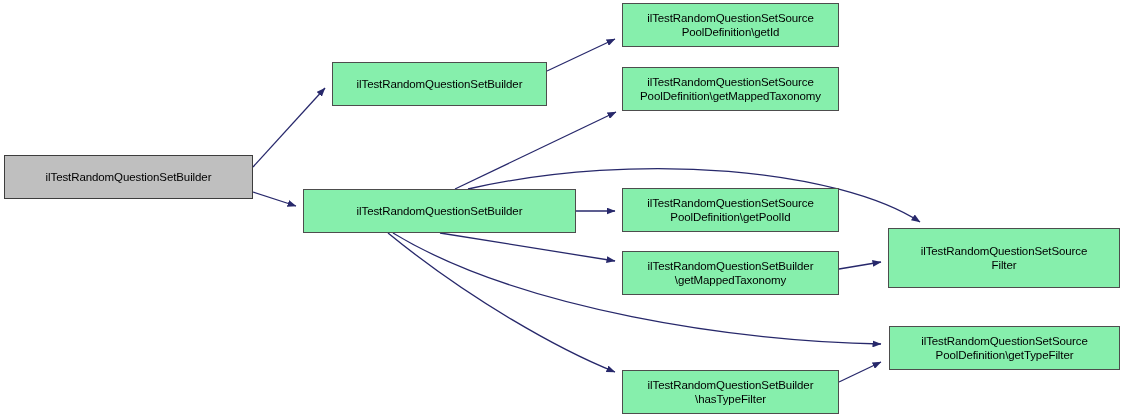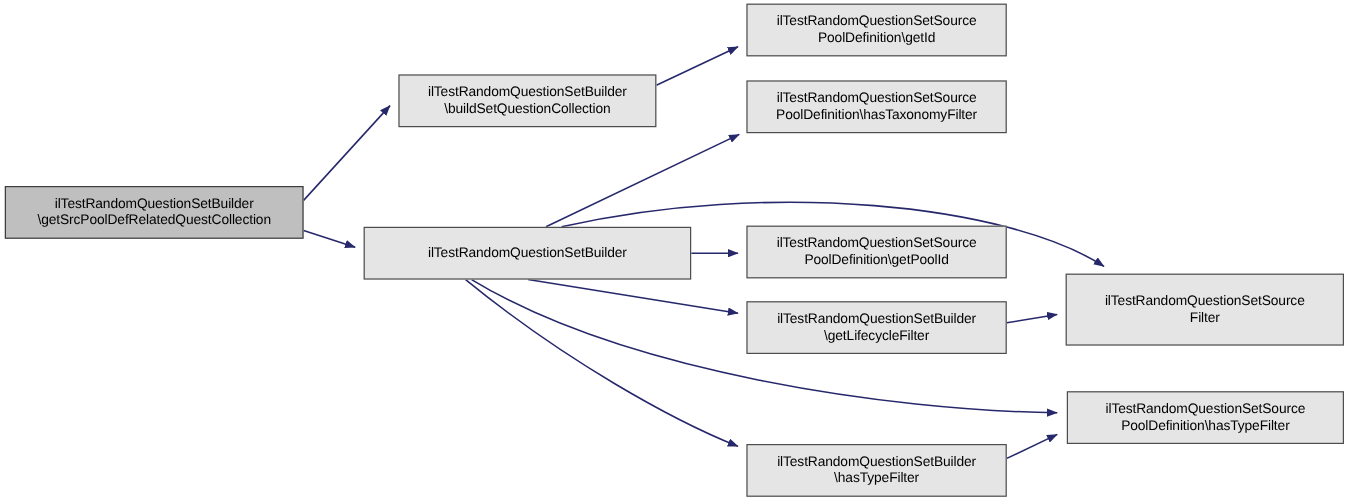--- a/index.html
+++ b/index.html
@@ -21,21 +21,21 @@
     position: absolute;
     left: 0;
     top: 0;
     width: 1125px;
     height: 417px;
   }
   .node {
     position: absolute;
     box-sizing: border-box;
     border: 1px solid #4d4d4d;
-    background: #e5e5e5;
+    background: #86efac;
     color: #000000;
     font-size: 11.5px;
     line-height: 14px;
     text-align: center;
     display: flex;
     flex-direction: column;
     align-items: center;
     justify-content: center;
     letter-spacing: -0.1px;
     white-space: pre;
@@ -68,25 +68,25 @@
         <path d="M468,189 C640,150 840,170 920,222" fill="none" stroke="#27286b" stroke-width="1.3" marker-end="url(#arrowhead)"></path>
         <path d="M440,233 L615,261" fill="none" stroke="#27286b" stroke-width="1.3" marker-end="url(#arrowhead)"></path>
         <path d="M393,233 C520,310 740,342 881,344" fill="none" stroke="#27286b" stroke-width="1.3" marker-end="url(#arrowhead)"></path>
         <path d="M388,233 C470,300 560,350 615,372" fill="none" stroke="#27286b" stroke-width="1.3" marker-end="url(#arrowhead)"></path>
         <path d="M839,269 L881,262" fill="none" stroke="#27286b" stroke-width="1.3" marker-end="url(#arrowhead)"></path>
         <path d="M839,382 L881,362" fill="none" stroke="#27286b" stroke-width="1.3" marker-end="url(#arrowhead)"></path>
       </g>
   </svg>
 
   <div id="node-layer">
-      <div class="node highlight" style="left: 4px; top: 155px; width: 249px; height: 44px;"><span class="line">ilTestRandomQuestionSetBuilder</span><span class="line">\getSrcPoolDefRelatedQuestCollection</span></div>
-      <div class="node" style="left: 332px; top: 62px; width: 215px; height: 44px;"><span class="line">ilTestRandomQuestionSetBuilder</span><span class="line">\buildSetQuestionCollection</span></div>
+      <div class="node highlight" style="left: 4px; top: 155px; width: 249px; height: 44px;"><span class="line">ilTestRandomQuestionSetBuilder</span></div>
+      <div class="node" style="left: 332px; top: 62px; width: 215px; height: 44px;"><span class="line">ilTestRandomQuestionSetBuilder</span></div>
       <div class="node" style="left: 303px; top: 189px; width: 273px; height: 44px;"><span class="line">ilTestRandomQuestionSetBuilder</span></div>
       <div class="node" style="left: 622px; top: 3px; width: 217px; height: 44px;"><span class="line">ilTestRandomQuestionSetSource</span><span class="line">PoolDefinition\getId</span></div>
-      <div class="node" style="left: 622px; top: 67px; width: 217px; height: 44px;"><span class="line">ilTestRandomQuestionSetSource</span><span class="line">PoolDefinition\hasTaxonomyFilter</span></div>
+      <div class="node" style="left: 622px; top: 67px; width: 217px; height: 44px;"><span class="line">ilTestRandomQuestionSetSource</span><span class="line">PoolDefinition\getMappedTaxonomy</span></div>
       <div class="node" style="left: 622px; top: 188px; width: 217px; height: 44px;"><span class="line">ilTestRandomQuestionSetSource</span><span class="line">PoolDefinition\getPoolId</span></div>
-      <div class="node" style="left: 622px; top: 251px; width: 217px; height: 44px;"><span class="line">ilTestRandomQuestionSetBuilder</span><span class="line">\getLifecycleFilter</span></div>
+      <div class="node" style="left: 622px; top: 251px; width: 217px; height: 44px;"><span class="line">ilTestRandomQuestionSetBuilder</span><span class="line">\getMappedTaxonomy</span></div>
       <div class="node" style="left: 888px; top: 228px; width: 232px; height: 60px;"><span class="line">ilTestRandomQuestionSetSource</span><span class="line">Filter</span></div>
-      <div class="node" style="left: 889px; top: 326px; width: 231px; height: 44px;"><span class="line">ilTestRandomQuestionSetSource</span><span class="line">PoolDefinition\hasTypeFilter</span></div>
+      <div class="node" style="left: 889px; top: 326px; width: 231px; height: 44px;"><span class="line">ilTestRandomQuestionSetSource</span><span class="line">PoolDefinition\getTypeFilter</span></div>
       <div class="node" style="left: 622px; top: 370px; width: 217px; height: 44px;"><span class="line">ilTestRandomQuestionSetBuilder</span><span class="line">\hasTypeFilter</span></div>
     </div>
 
 </div>
 
 </body></html>

